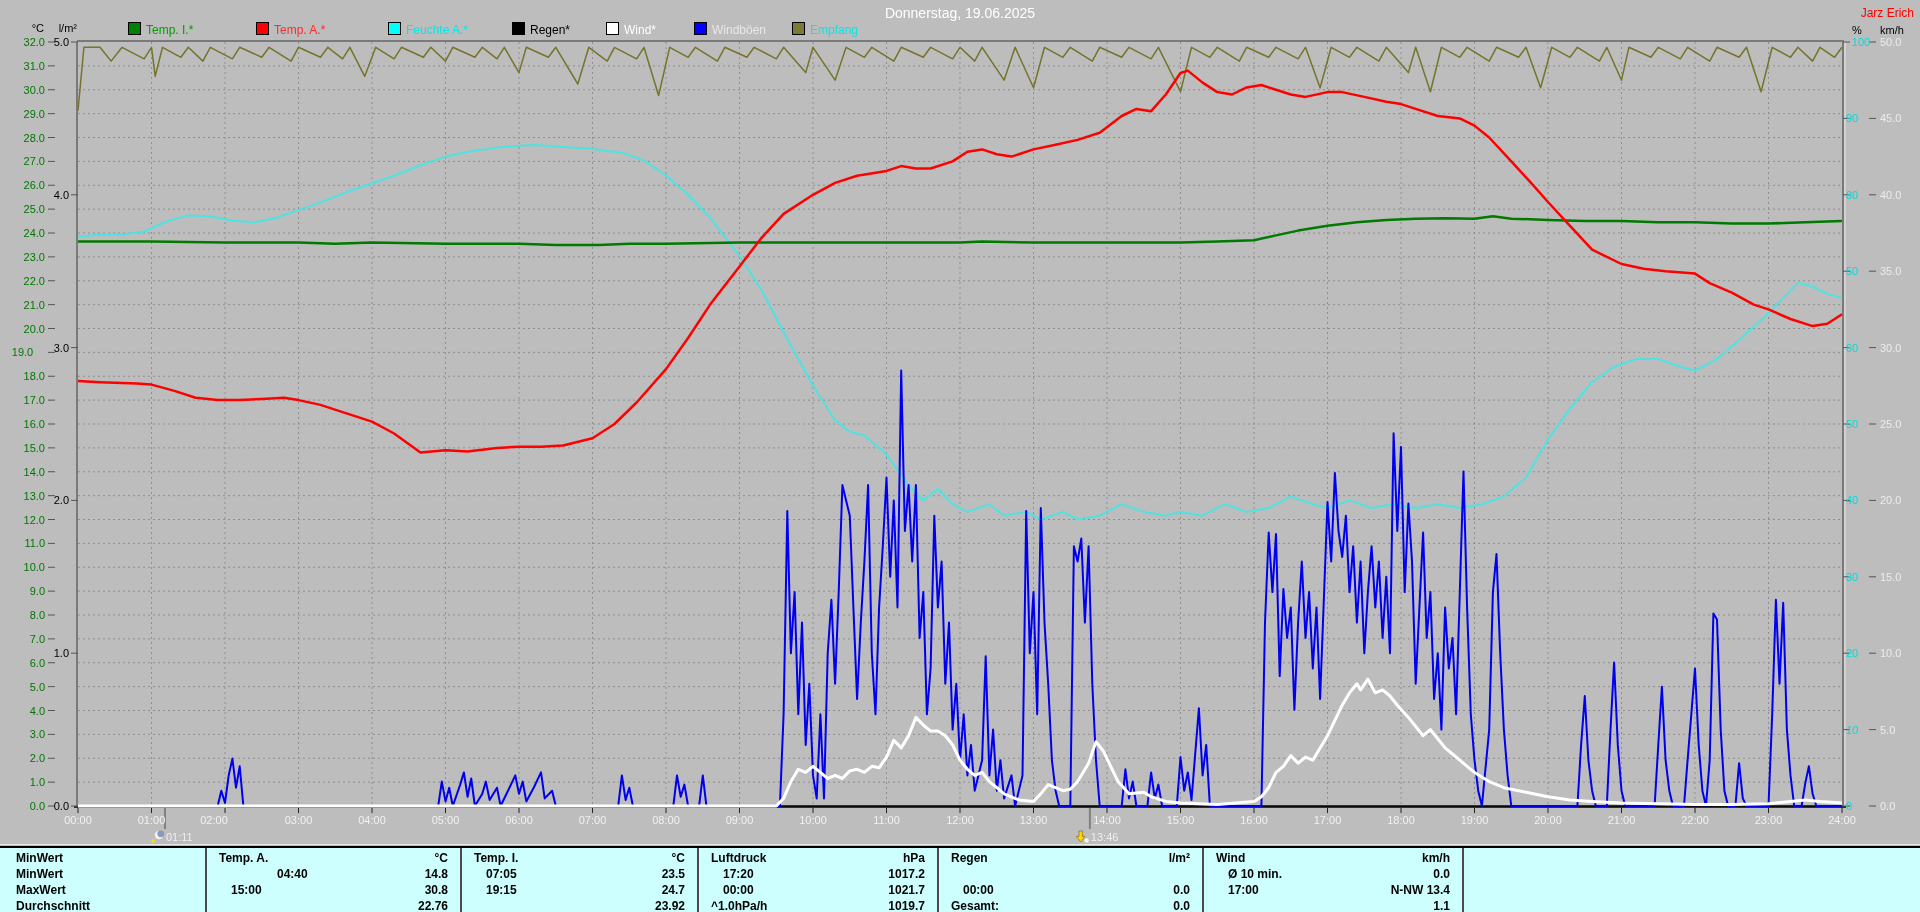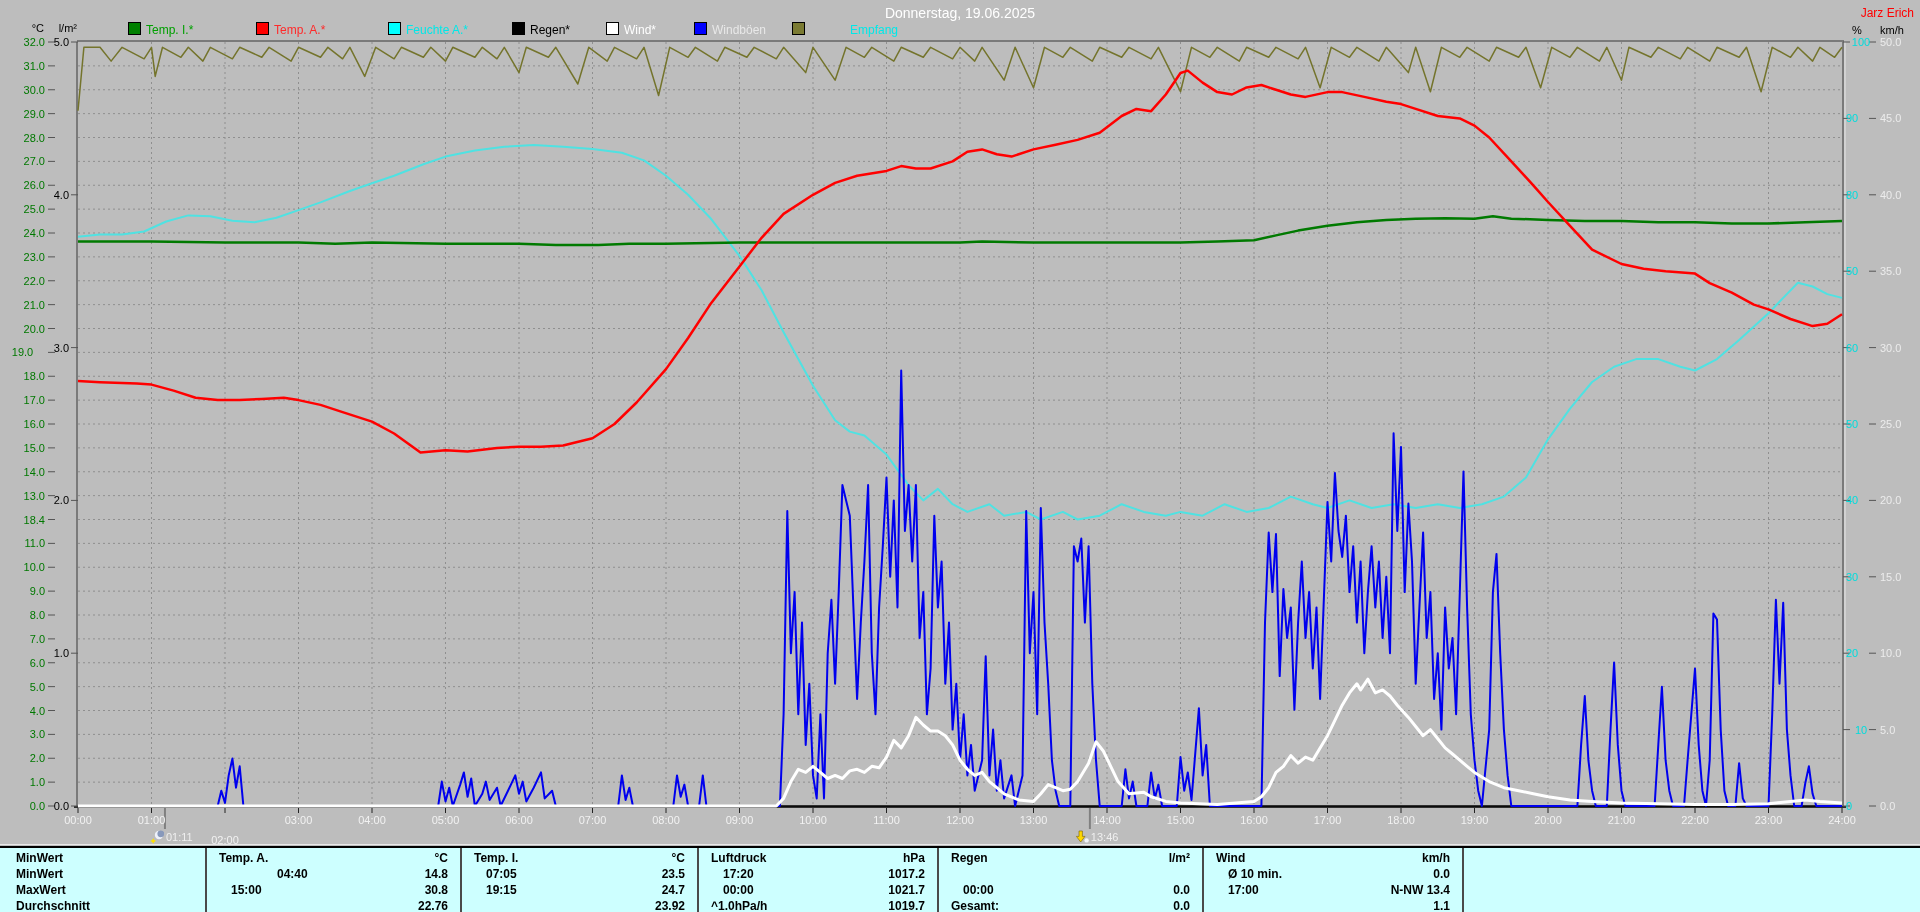--- a/index.html
+++ b/index.html
@@ -187,21 +187,21 @@
   <div class="unit-header" id="hdr-hum" style="left:1852px;top:24px;">%</div>
   <div class="unit-header" id="hdr-wind" style="left:1880px;top:24px;">km/h</div>
 
   <div id="legend">
       <div class="legend-item" style="left: 128px;"><span class="legend-box" style="background: rgb(0, 128, 0);"></span><span style="color: rgb(0, 160, 0);">Temp. I.*</span></div>
       <div class="legend-item" style="left: 256px;"><span class="legend-box" style="background: rgb(255, 0, 0);"></span><span style="color: rgb(255, 42, 42);">Temp. A.*</span></div>
       <div class="legend-item" style="left: 388px;"><span class="legend-box" style="background: rgb(0, 255, 255);"></span><span style="color: rgb(0, 232, 232);">Feuchte A.*</span></div>
       <div class="legend-item" style="left: 512px;"><span class="legend-box" style="background: rgb(0, 0, 0);"></span><span style="color: rgb(0, 0, 0);">Regen*</span></div>
       <div class="legend-item" style="left: 606px;"><span class="legend-box" style="background: rgb(255, 255, 255);"></span><span style="color: rgb(255, 255, 255);">Wind*</span></div>
       <div class="legend-item" style="left: 694px;"><span class="legend-box" style="background: rgb(0, 0, 255);"></span><span style="color: rgb(232, 232, 232);">Windböen</span></div>
-      <div class="legend-item" style="left: 792px;"><span class="legend-box" style="background: rgb(123, 123, 51);"></span><span style="color: rgb(0, 232, 232); margin-left: 40px;">Empfang</span></div>
+      <div class="legend-item" style="left: 792px;"><span class="legend-box" style="background: rgb(123, 123, 51);"></span><span style="color: rgb(0, 232, 232);">Empfang</span></div>
     </div>
 
   <div id="title">Donnerstag, 19.06.2025</div>
   <div id="author">Jarz Erich</div>
 
   <div id="y-labels">
       <div class="axis-label" style="left: 0px; width: 45px; top: 36px; color: rgb(0, 120, 0); text-align: right;">32.0</div>
       <div class="axis-label" style="left: 0px; width: 45px; top: 59.875px; color: rgb(0, 120, 0); text-align: right;">31.0</div>
       <div class="axis-label" style="left: 0px; width: 45px; top: 83.75px; color: rgb(0, 120, 0); text-align: right;">30.0</div>
       <div class="axis-label" style="left: 0px; width: 45px; top: 107.625px; color: rgb(0, 120, 0); text-align: right;">29.0</div>
@@ -214,21 +214,21 @@
       <div class="axis-label" style="left: 0px; width: 45px; top: 274.75px; color: rgb(0, 120, 0); text-align: right;">22.0</div>
       <div class="axis-label" style="left: 0px; width: 45px; top: 298.625px; color: rgb(0, 120, 0); text-align: right;">21.0</div>
       <div class="axis-label" style="left: 0px; width: 45px; top: 322.5px; color: rgb(0, 120, 0); text-align: right;">20.0</div>
       <div class="axis-label" style="left: 0px; width: 45px; top: 346.375px; color: rgb(0, 120, 0); text-align: center;">19.0</div>
       <div class="axis-label" style="left: 0px; width: 45px; top: 370.25px; color: rgb(0, 120, 0); text-align: right;">18.0</div>
       <div class="axis-label" style="left: 0px; width: 45px; top: 394.125px; color: rgb(0, 120, 0); text-align: right;">17.0</div>
       <div class="axis-label" style="left: 0px; width: 45px; top: 418px; color: rgb(0, 120, 0); text-align: right;">16.0</div>
       <div class="axis-label" style="left: 0px; width: 45px; top: 441.875px; color: rgb(0, 120, 0); text-align: right;">15.0</div>
       <div class="axis-label" style="left: 0px; width: 45px; top: 465.75px; color: rgb(0, 120, 0); text-align: right;">14.0</div>
       <div class="axis-label" style="left: 0px; width: 45px; top: 489.625px; color: rgb(0, 120, 0); text-align: right;">13.0</div>
-      <div class="axis-label" style="left: 0px; width: 45px; top: 513.5px; color: rgb(0, 120, 0); text-align: right;">18.4</div>
+      <div class="axis-label" style="left: 0px; width: 45px; top: 513.5px; color: rgb(0, 120, 0); text-align: right;">12.0</div>
       <div class="axis-label" style="left: 0px; width: 45px; top: 537.375px; color: rgb(0, 120, 0); text-align: right;">11.0</div>
       <div class="axis-label" style="left: 0px; width: 45px; top: 561.25px; color: rgb(0, 120, 0); text-align: right;">10.0</div>
       <div class="axis-label" style="left: 0px; width: 45px; top: 585.125px; color: rgb(0, 120, 0); text-align: right;">9.0</div>
       <div class="axis-label" style="left: 0px; width: 45px; top: 609px; color: rgb(0, 120, 0); text-align: right;">8.0</div>
       <div class="axis-label" style="left: 0px; width: 45px; top: 632.875px; color: rgb(0, 120, 0); text-align: right;">7.0</div>
       <div class="axis-label" style="left: 0px; width: 45px; top: 656.75px; color: rgb(0, 120, 0); text-align: right;">6.0</div>
       <div class="axis-label" style="left: 0px; width: 45px; top: 680.625px; color: rgb(0, 120, 0); text-align: right;">5.0</div>
       <div class="axis-label" style="left: 0px; width: 45px; top: 704.5px; color: rgb(0, 120, 0); text-align: right;">4.0</div>
       <div class="axis-label" style="left: 0px; width: 45px; top: 728.375px; color: rgb(0, 120, 0); text-align: right;">3.0</div>
       <div class="axis-label" style="left: 0px; width: 45px; top: 752.25px; color: rgb(0, 120, 0); text-align: right;">2.0</div>
@@ -242,38 +242,38 @@
       <div class="axis-label" style="left: 24px; width: 45px; top: 800px; color: rgb(0, 0, 0); text-align: right;">0.0</div>
       <div class="axis-label" style="left: 1846px; width: 30px; top: 36px; color: rgb(0, 220, 220); text-align: center;">100</div>
       <div class="axis-label" style="left: 1846px; width: 30px; top: 112.4px; color: rgb(0, 220, 220); text-align: left;">90</div>
       <div class="axis-label" style="left: 1846px; width: 30px; top: 188.8px; color: rgb(0, 220, 220); text-align: left;">80</div>
       <div class="axis-label" style="left: 1846px; width: 30px; top: 265.2px; color: rgb(0, 220, 220); text-align: left;">50</div>
       <div class="axis-label" style="left: 1846px; width: 30px; top: 341.6px; color: rgb(0, 220, 220); text-align: left;">60</div>
       <div class="axis-label" style="left: 1846px; width: 30px; top: 418px; color: rgb(0, 220, 220); text-align: left;">50</div>
       <div class="axis-label" style="left: 1846px; width: 30px; top: 494.4px; color: rgb(0, 220, 220); text-align: left;">40</div>
       <div class="axis-label" style="left: 1846px; width: 30px; top: 570.8px; color: rgb(0, 220, 220); text-align: left;">30</div>
       <div class="axis-label" style="left: 1846px; width: 30px; top: 647.2px; color: rgb(0, 220, 220); text-align: left;">20</div>
-      <div class="axis-label" style="left: 1846px; width: 30px; top: 723.6px; color: rgb(0, 220, 220); text-align: center;">10</div>
+      <div class="axis-label" style="left: 1846px; width: 30px; top: 723.6px; color: rgb(0, 220, 220); text-align: left; font-style: italic;">10</div>
       <div class="axis-label" style="left: 1846px; width: 30px; top: 800px; color: rgb(0, 220, 220); text-align: left;">0</div>
       <div class="axis-label" style="left: 1880px; width: 38px; top: 36px; color: rgb(236, 236, 236); text-align: left;">50.0</div>
       <div class="axis-label" style="left: 1880px; width: 38px; top: 112.4px; color: rgb(236, 236, 236); text-align: left;">45.0</div>
       <div class="axis-label" style="left: 1880px; width: 38px; top: 188.8px; color: rgb(236, 236, 236); text-align: left;">40.0</div>
       <div class="axis-label" style="left: 1880px; width: 38px; top: 265.2px; color: rgb(236, 236, 236); text-align: left;">35.0</div>
       <div class="axis-label" style="left: 1880px; width: 38px; top: 341.6px; color: rgb(236, 236, 236); text-align: left;">30.0</div>
       <div class="axis-label" style="left: 1880px; width: 38px; top: 418px; color: rgb(236, 236, 236); text-align: left;">25.0</div>
       <div class="axis-label" style="left: 1880px; width: 38px; top: 494.4px; color: rgb(236, 236, 236); text-align: left;">20.0</div>
       <div class="axis-label" style="left: 1880px; width: 38px; top: 570.8px; color: rgb(236, 236, 236); text-align: left;">15.0</div>
       <div class="axis-label" style="left: 1880px; width: 38px; top: 647.2px; color: rgb(236, 236, 236); text-align: left;">10.0</div>
       <div class="axis-label" style="left: 1880px; width: 38px; top: 723.6px; color: rgb(236, 236, 236); text-align: left;">5.0</div>
       <div class="axis-label" style="left: 1880px; width: 38px; top: 800px; color: rgb(236, 236, 236); text-align: left;">0.0</div>
     </div>
   <div id="x-labels">
       <div class="hour-label" style="left: 52px; top: 814px;">00:00</div>
       <div class="hour-label" style="left: 125.5px; top: 814px;">01:00</div>
-      <div class="hour-label" style="left: 199px; top: 814px; margin-top: 20px;">02:00</div>
+      <div class="hour-label" style="left: 188px; top: 814px;">02:00</div>
       <div class="hour-label" style="left: 272.5px; top: 814px;">03:00</div>
       <div class="hour-label" style="left: 346px; top: 814px;">04:00</div>
       <div class="hour-label" style="left: 419.5px; top: 814px;">05:00</div>
       <div class="hour-label" style="left: 493px; top: 814px;">06:00</div>
       <div class="hour-label" style="left: 566.5px; top: 814px;">07:00</div>
       <div class="hour-label" style="left: 640px; top: 814px;">08:00</div>
       <div class="hour-label" style="left: 713.5px; top: 814px;">09:00</div>
       <div class="hour-label" style="left: 787px; top: 814px;">10:00</div>
       <div class="hour-label" style="left: 860.5px; top: 814px;">11:00</div>
       <div class="hour-label" style="left: 934px; top: 814px;">12:00</div>

